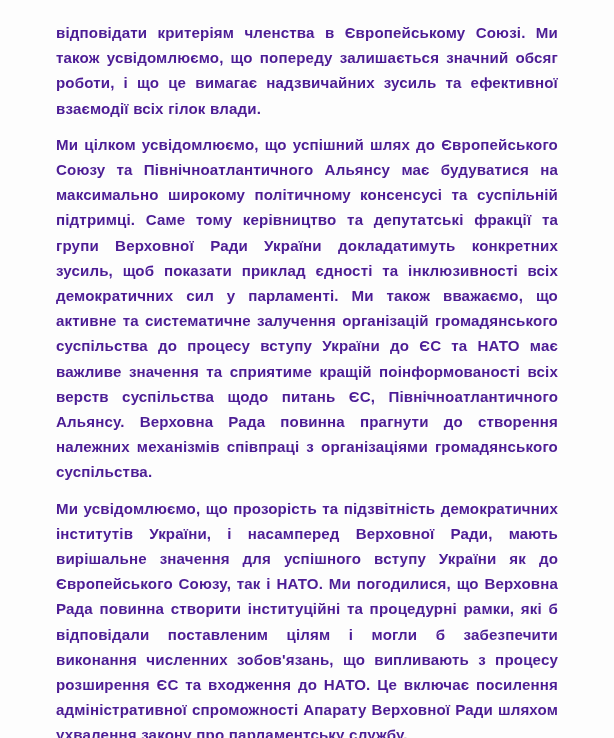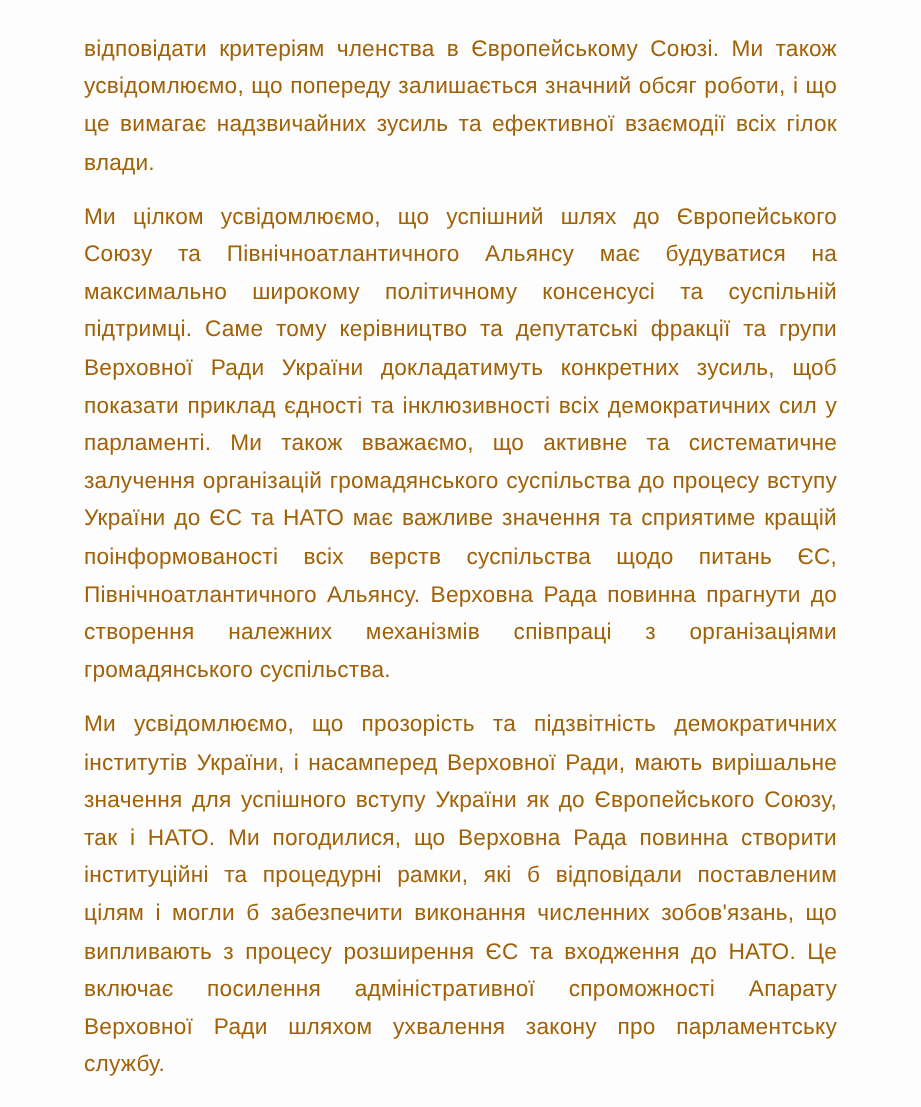--- a/index.html
+++ b/index.html
@@ -25,25 +25,26 @@
 
   .doc-body {
     width: 502px;
   }
 
   .para {
     margin: 0 0 11px 0;
     padding: 0;
     font-size: 15.1px;
     line-height: 25.2px;
-    color: #a16207;
+    color: #4c1d95;
     text-align: justify;
     text-justify: inter-word;
     letter-spacing: 0.01em;
     word-spacing: 0.01em;
+    font-weight: bold;
     -webkit-font-smoothing: antialiased;
   }
 
   
   .para:last-child {
     margin-bottom: 0;
   }
 
   .para.clipped {
     max-height: 101px;

